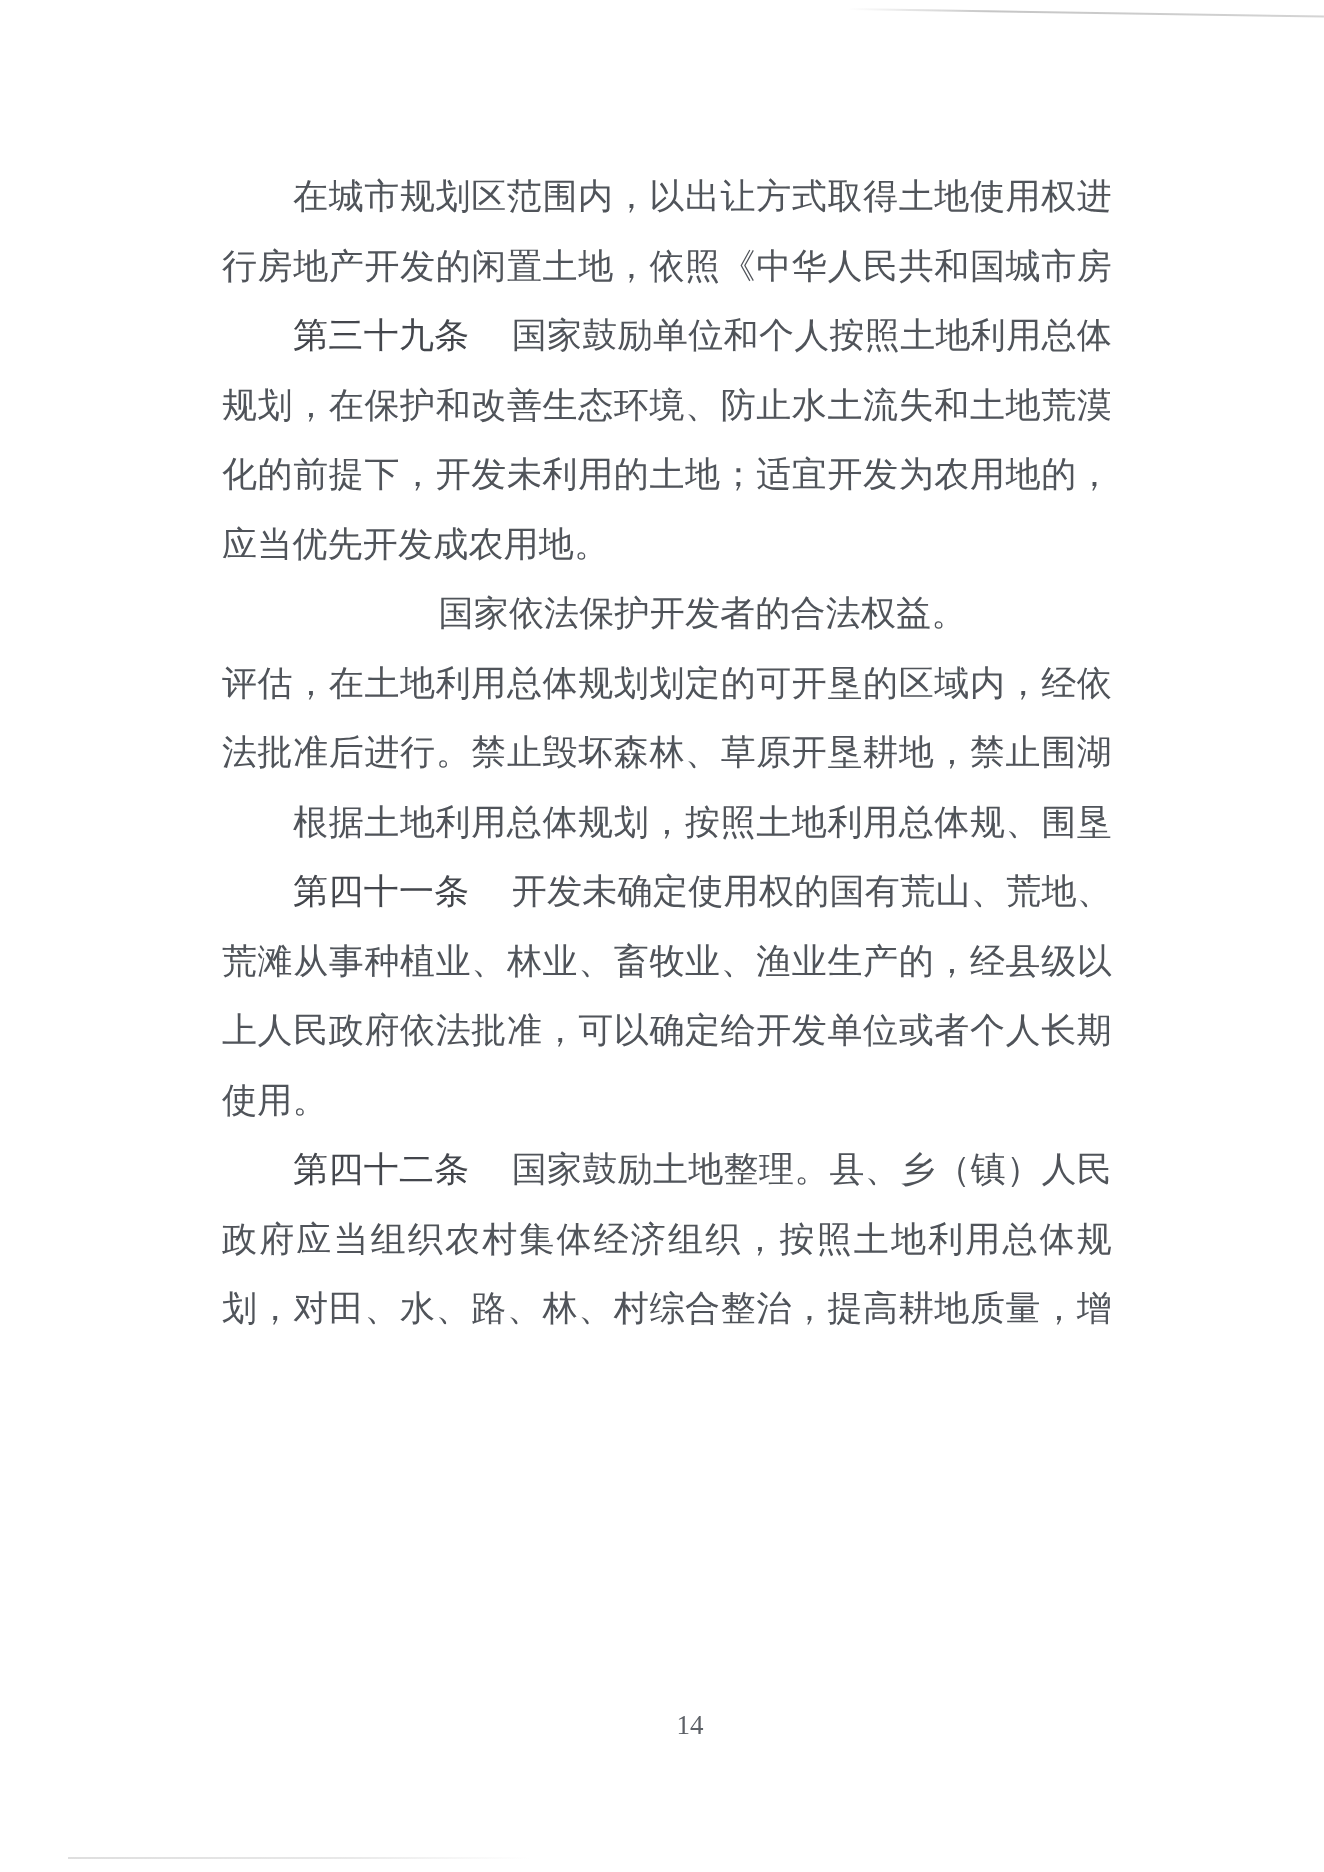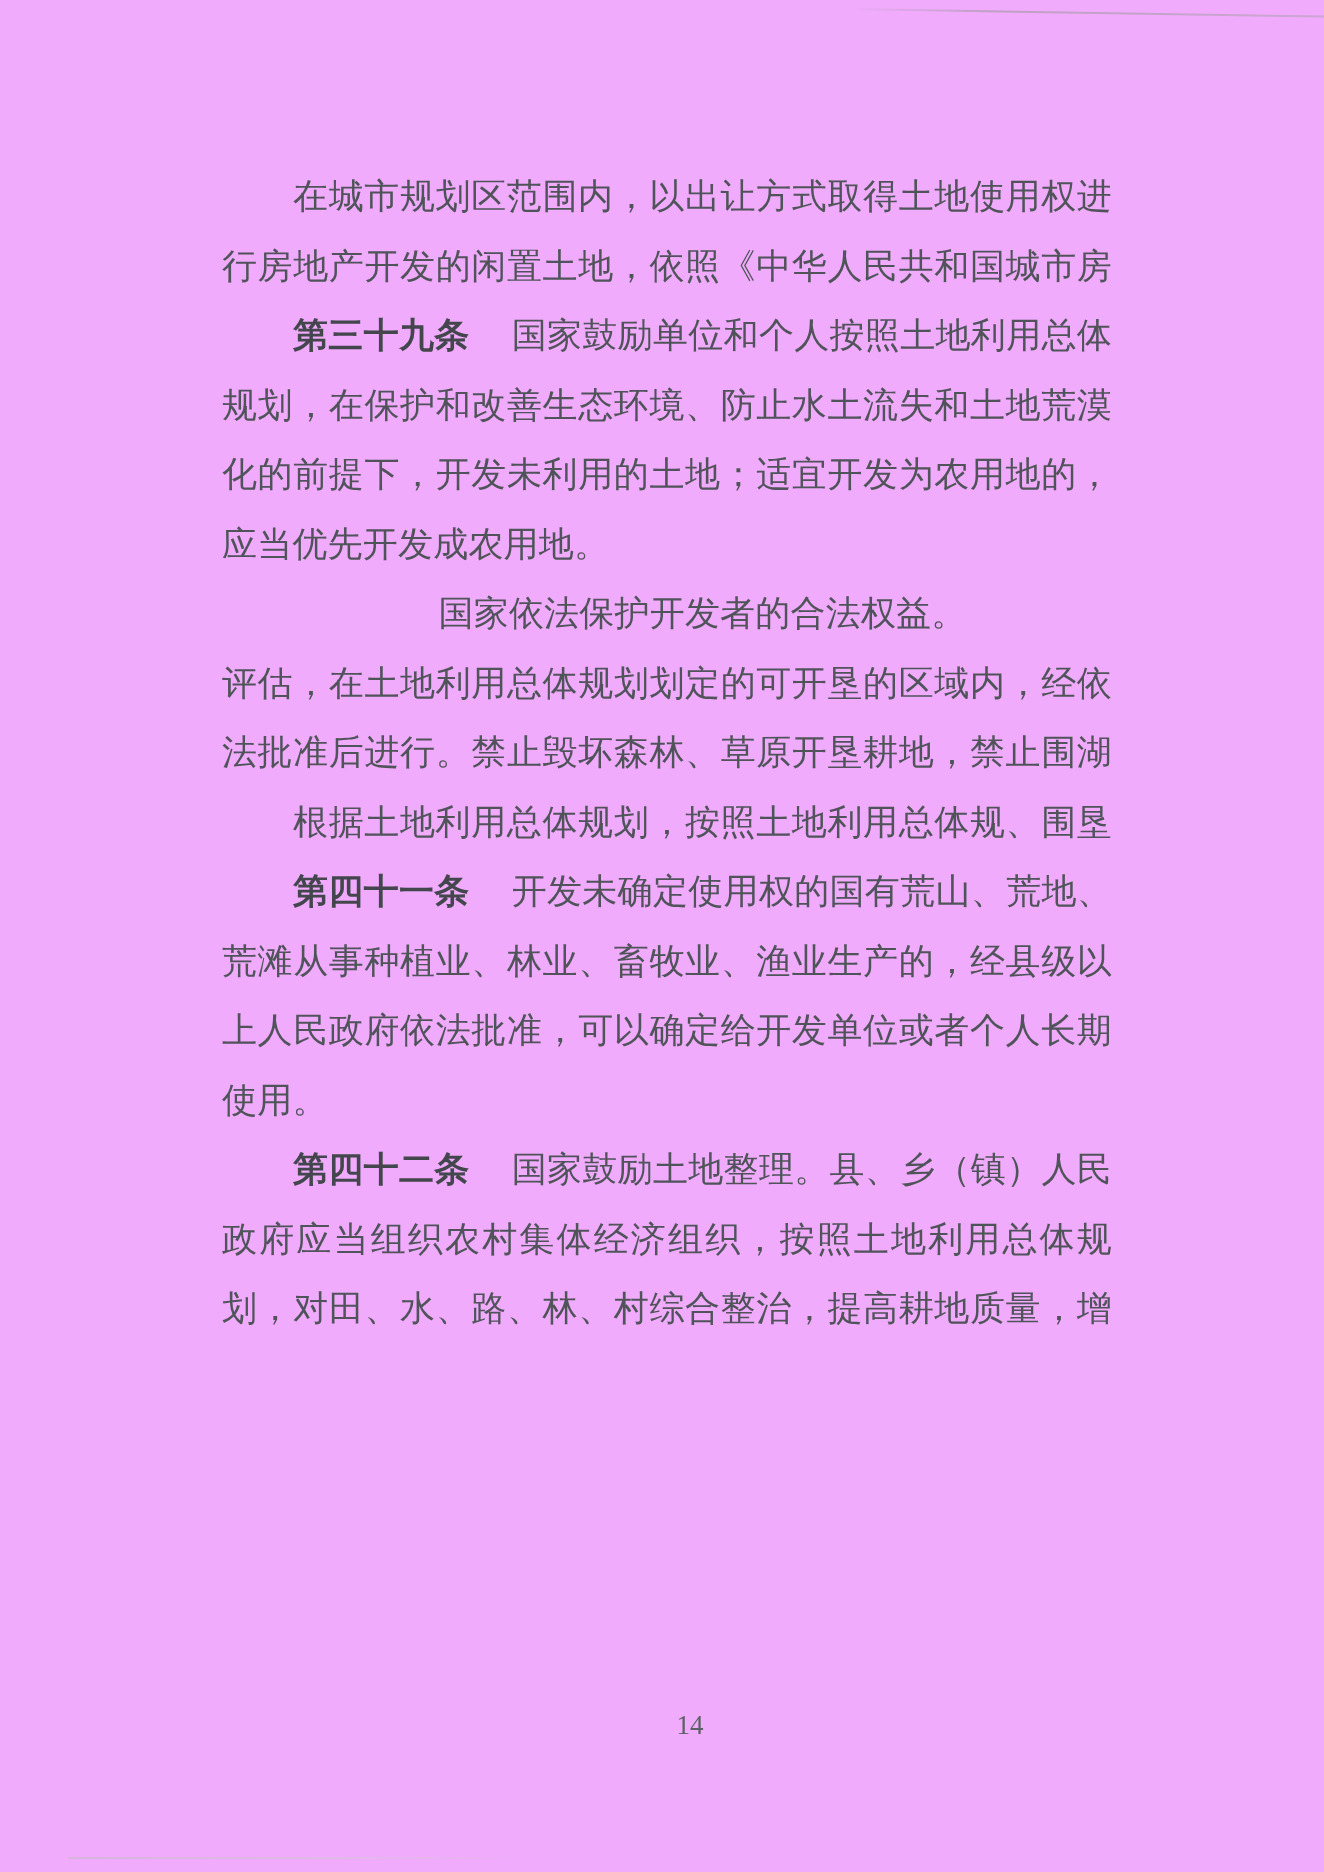--- a/index.html
+++ b/index.html
@@ -5,21 +5,21 @@
   html, body {
     margin: 0;
     padding: 0;
     background: #e8e8e8;
   }
   .page {
     position: relative;
     width: 1324px;
     height: 1872px;
     margin: 0 auto;
-    background: #f0abfc;
+    background: #ffffff;
     overflow: hidden;
     font-family: "Liberation Serif", "DejaVu Serif", serif;
   }
   
   .artifact { position: absolute; pointer-events: none; }
   .artifact.top-right {
     left: 848px; top: 8px; width: 476px; height: 2px;
     background: linear-gradient(to right, rgba(170,170,170,0), rgba(150,150,150,.55) 30%, rgba(160,160,160,.45));
     transform: rotate(0.9deg);
     transform-origin: left center;
@@ -44,21 +44,21 @@
     text-align: left;
   }
   .line.justify {
     white-space: normal;
     text-align: justify;
     text-align-last: justify;
     text-justify: inter-character;
   }
   .line.indent { padding-left: 71px; text-align: center; }
   .line .heading {
-    font-weight: bold;
+    font-weight: normal;
     color: #43464c;
     margin-top: 36px;
   }
   .line .heading:not(:empty) { margin-right: 42px; }
   .page-number {
     position: absolute;
     left: 655px;
     top: 1708px;
     width: 70px;
     height: 34px;

